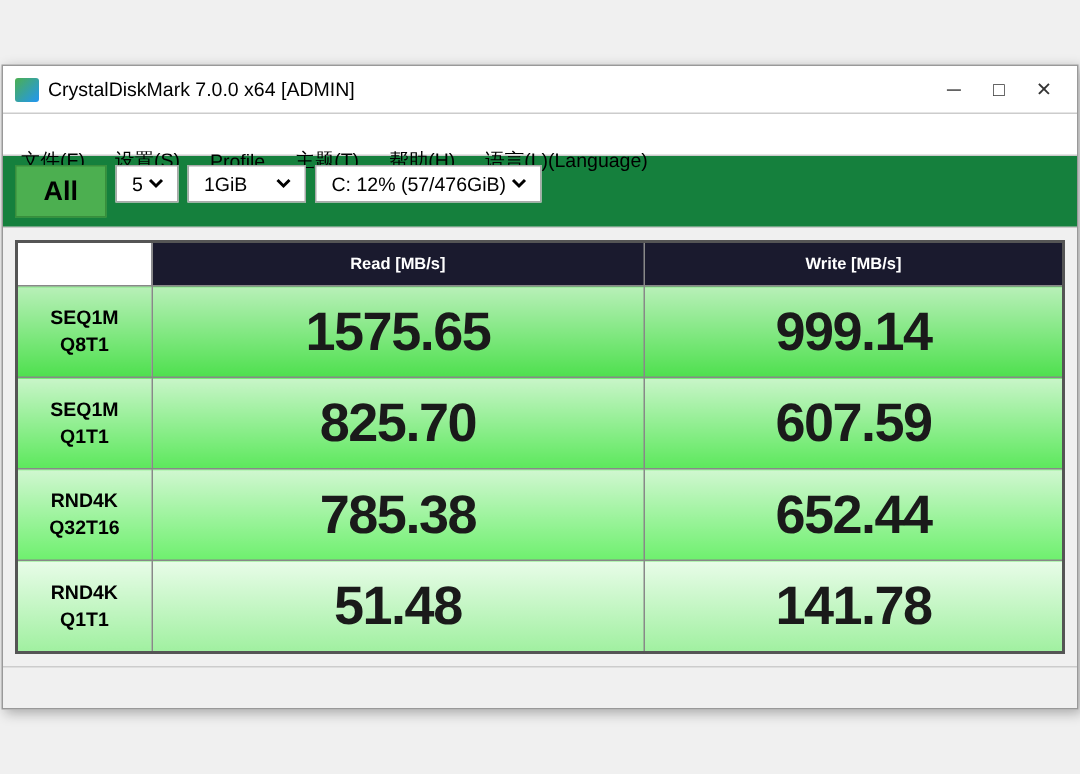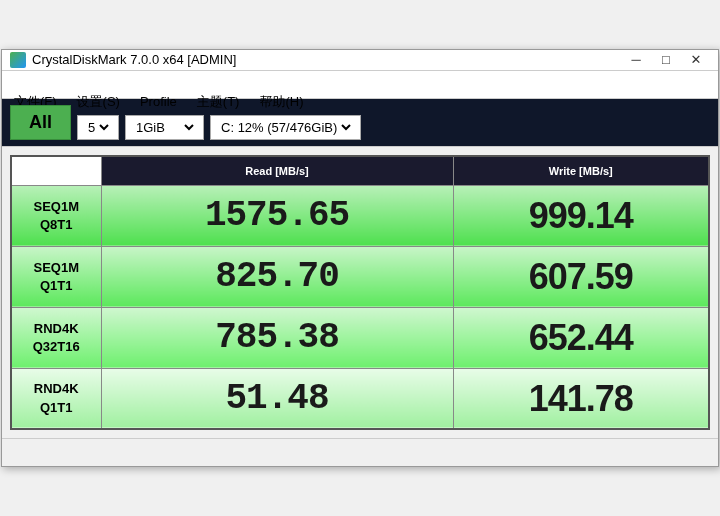--- a/index.html
+++ b/index.html
@@ -18,21 +18,21 @@
       background: #f0f0f0;
       border: 1px solid #999;
       box-shadow: 2px 2px 8px rgba(0,0,0,0.3);
     }
     .titlebar {
       background: white;
       display: flex;
       align-items: center;
       padding: 4px 8px;
       border-bottom: 1px solid #ccc;
-      height: 21px;
+      height: 32px;
     }
     .titlebar-icon {
       width: 16px;
       height: 16px;
       margin-right: 6px;
       background: linear-gradient(135deg, #4CAF50, #2196F3);
       border-radius: 2px;
       flex-shrink: 0;
     }
     .titlebar-title {
@@ -66,23 +66,23 @@
       align-items: center;
     }
     .menu-item {
       padding: 2px 8px;
       font-size: 13px;
       cursor: pointer;
       white-space: nowrap;
       margin-top: 35px;
     }
     .toolbar {
-      background: #0f172a;
-      display: flex;
-      align-items: flex-end;
+      background: #15803d;
+      display: flex;
+      align-items: flex-start;
       padding: 6px 8px;
       gap: 6px;
       border-bottom: 1px solid #ccc;
     }
     .all-btn {
       background: #4CAF50;
       color: black;
       font-size: 18px;
       font-weight: bold;
       border: 1px solid #388E3C;
@@ -150,21 +150,20 @@
       line-height: 1.4;
       border-right: 2px solid #555;
     }
     .read-cell {
       background: linear-gradient(to bottom, #90EE90 0%, #32CD32 100%);
       text-align: center;
       font-size: 36px;
       font-weight: bold;
       color: #1a1a1a;
       letter-spacing: -1px;
-      font-family: Liberation Mono, monospace;
     }
     .write-cell {
       background: linear-gradient(to bottom, #90EE90 0%, #32CD32 100%);
       text-align: center;
       font-size: 36px;
       font-weight: bold;
       color: #1a1a1a;
       letter-spacing: -1px;
     }
     
@@ -211,20 +210,21 @@
       <button class="titlebar-btn close">✕</button>
     </div>
   </div>
 
   <div class="menubar">
     <span class="menu-item">文件(F)</span>
     <span class="menu-item">设置(S)</span>
     <span class="menu-item">Profile</span>
     <span class="menu-item">主题(T)</span>
     <span class="menu-item">帮助(H)</span>
+    <span class="menu-item">语言(L)(Language)</span>
   </div>
 
   <div class="toolbar">
     <button class="all-btn">All</button>
     <div class="dropdown">
       <select>
         <option>5</option>
         <option>1</option>
         <option>3</option>
       </select>

